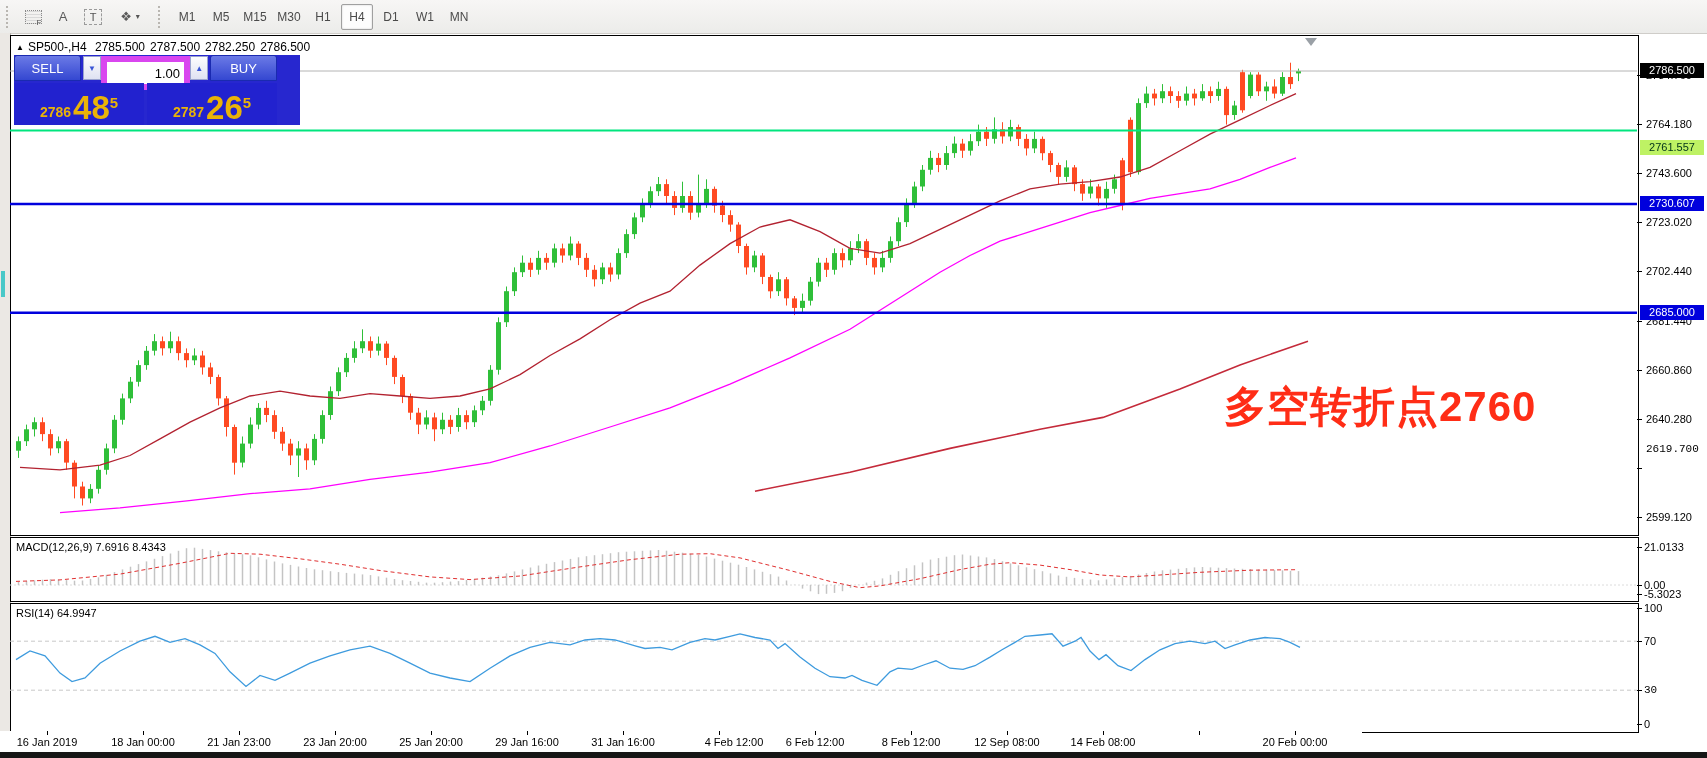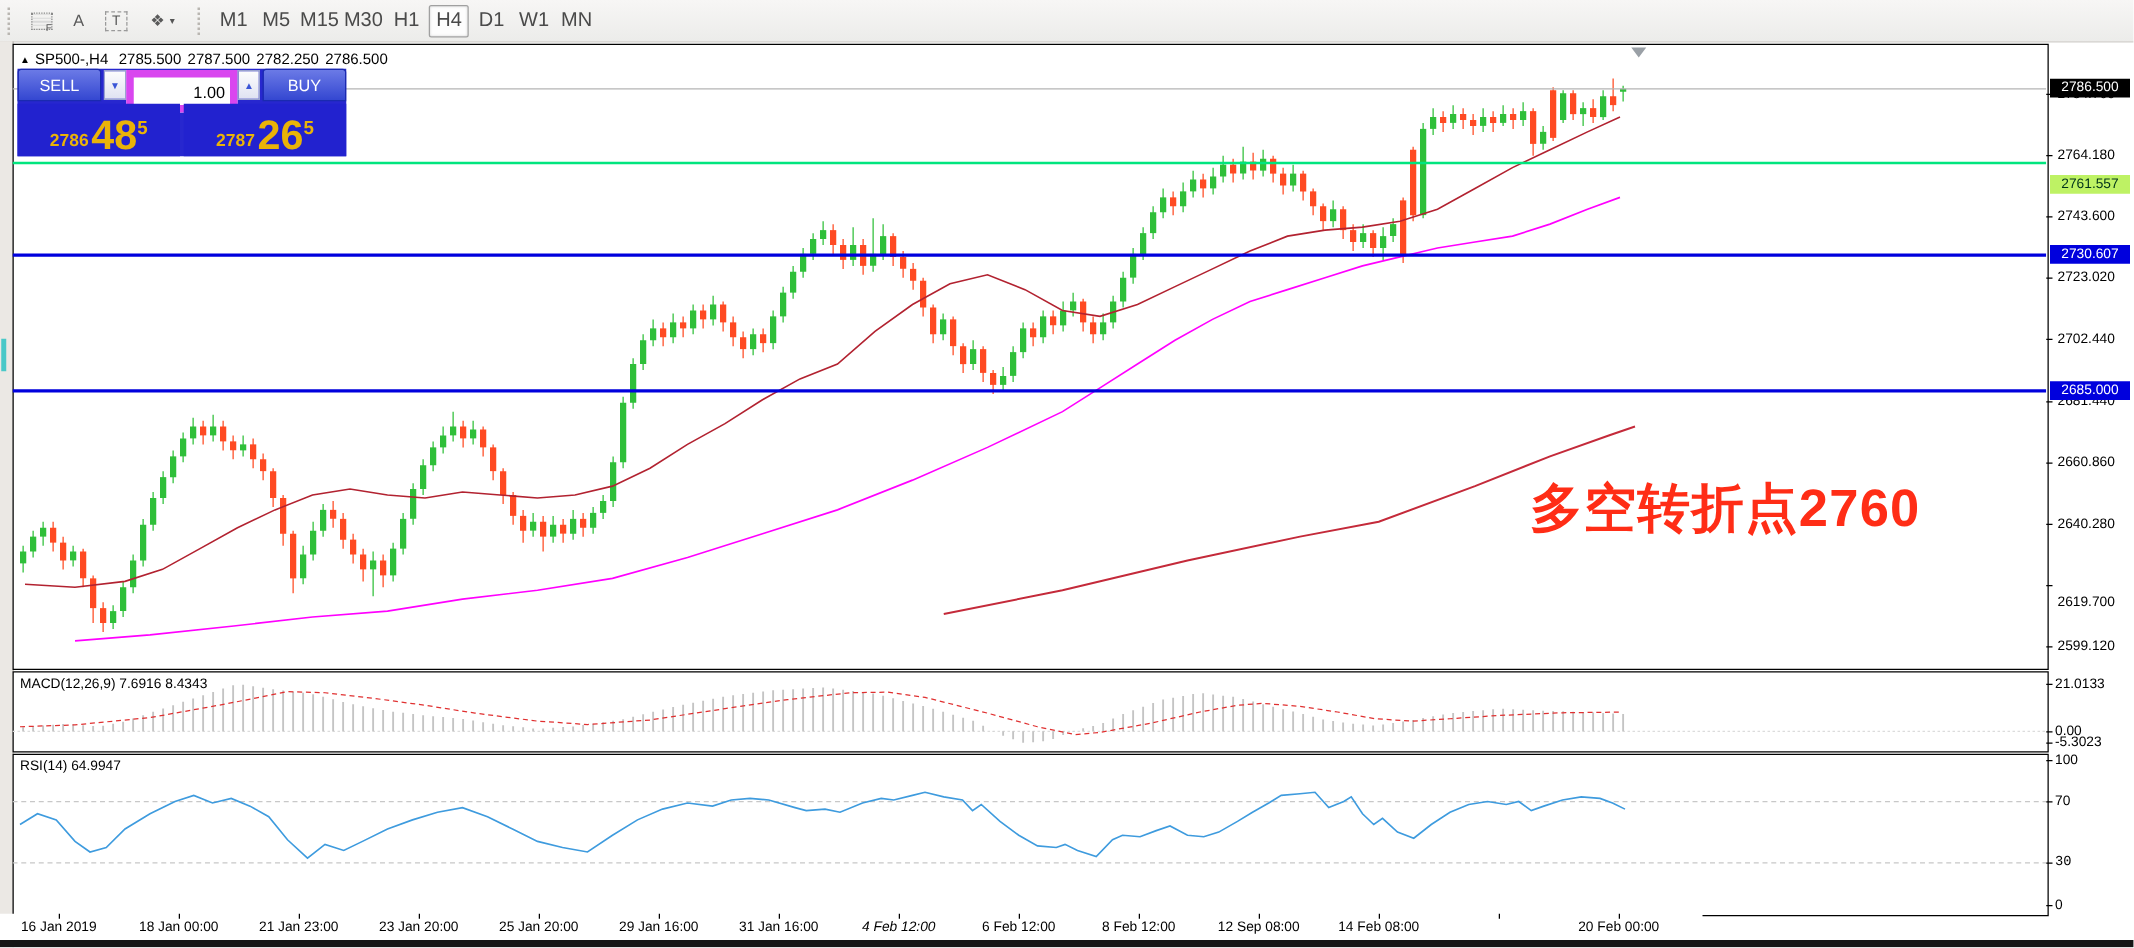--- a/index.html
+++ b/index.html
@@ -1,39 +1,39 @@
 <!DOCTYPE html>
 <html><head>
 <meta charset="utf-8">
 <style>
   html,body{margin:0;padding:0;background:#fff;font-family:"Liberation Sans","DejaVu Sans",sans-serif;}
   #stage{position:relative;width:1707px;height:758px;overflow:hidden;background:#fff;}
   
   #toolbar{position:absolute;left:0;top:0;width:1707px;height:33px;background:linear-gradient(#f7f6f5,#ececea);border-bottom:1px solid #cfcdc9;display:flex;align-items:center;}
   .grip{width:5px;height:22px;border-left:2px dotted #b9b6b1;margin:0 5px 0 6px;}
   .tbtn{min-width:24px;height:24px;display:flex;align-items:center;justify-content:center;color:#5a5a5a;font-size:13px;margin:0 2px;border:1px solid transparent;border-radius:2px;cursor:default;}
-  .tf{font-size:16px;color:#4a4a4a;min-width:30px;height:24px;display:flex;align-items:center;justify-content:center;border:1px solid transparent;border-radius:2px;margin:0 1px;}
+  .tf{font-size:12px;color:#4a4a4a;min-width:30px;height:24px;display:flex;align-items:center;justify-content:center;border:1px solid transparent;border-radius:2px;margin:0 1px;}
   .tf.active{background:#fdfdfd;border:1px solid #a0a0a0;box-shadow:inset 0 0 2px #ccc;}
   .icon-fgrid{width:15px;height:12px;border:1px dotted #8a8a8a;position:relative;background:repeating-linear-gradient(#d9d9d9 0 1px,transparent 1px 3px);}
   .icon-fgrid i{position:absolute;right:-1px;bottom:-4px;font-style:normal;font-size:8px;color:#555;background:transparent;}
   .icon-tbox{width:16px;height:14px;border:1px dashed #9a9a9a;font-size:11px;color:#555;display:flex;align-items:center;justify-content:center;}
   
   .panel{position:absolute;background:#fff;border:1px solid #000;}
   #left-strip{position:absolute;left:0;top:33px;width:10px;height:725px;background:#ebe8e4;border-right:1px solid #b8b5b0;}
   #left-strip .mark{position:absolute;left:1px;top:238px;width:4px;height:26px;background:#49c8c8;}
   .lbl{position:absolute;font-size:11px;color:#000;white-space:nowrap;}
   .tick{position:absolute;width:5px;height:1px;background:#000;}
   .badge{position:absolute;left:1640px;width:64px;height:15px;line-height:15px;font-size:11px;text-align:center;white-space:nowrap;}
   .ttick{position:absolute;top:0;width:1px;height:4px;background:#000;}
   .tlabel{position:absolute;top:5px;font-size:11px;color:#000;white-space:nowrap;transform:translateX(-50%);}
   #chart-title{position:absolute;left:16px;top:40px;font-size:12px;color:#000;}
   #chart-title .tri{font-size:8px;position:relative;top:-1px;margin-right:4px;}
   #chart-title span{margin-right:5px;}
   
-  #trade-panel{position:absolute;left:14px;top:55px;width:263px;height:70px;background:#2727cf;padding:0;}
+  #trade-panel{position:absolute;left:14px;top:55px;width:286px;height:70px;background:#2727cf;padding:0;}
   #trade-top{position:absolute;left:0;top:0;width:263px;height:26px;display:flex;}
   .trade-btn{width:74px;height:26px;background:linear-gradient(#6b7ae6,#3447d1);color:#fff;font-size:13px;display:flex;align-items:center;justify-content:center;border:1px solid #1a2ab0;border-radius:3px 3px 0 0;box-sizing:border-box;}
   .spin-btn{width:20px;height:24px;margin-top:1px;background:linear-gradient(#fdfdfd,#dfe2f2);border:1px solid #9aa3cf;box-sizing:border-box;color:#3a55d6;font-size:8px;display:flex;align-items:center;justify-content:center;}
   #vol-input{width:69px;height:22px;margin-top:1px;border:6px solid #d946ef;font-size:13px;text-align:right;padding:0 4px;font-family:"Liberation Sans",sans-serif;}
   #trade-bottom{position:absolute;left:0;top:28px;width:263px;height:42px;display:flex;gap:3px;}
   .px-box{flex:1;background:#2222cf;color:#eab308;display:flex;align-items:flex-end;justify-content:center;padding-bottom:3px;}
   .px-box .small{font-size:14px;font-weight:bold;margin-right:2px;line-height:1;padding-bottom:3px;}
   .px-box .big{font-size:33px;font-weight:bold;line-height:0.85;}
   .px-box .sup{font-size:15px;font-weight:bold;line-height:1;position:relative;top:-12px;}
   #annotation{position:absolute;left:1224px;top:386px;font-size:42px;font-weight:bold;color:#ff2d16;font-family:"Liberation Sans",sans-serif;letter-spacing:1px;line-height:1;}
@@ -631,21 +631,21 @@
       <div class="lbl" style="left: 1646px; top: 215.6px;">2723.020</div>
       <div class="tick" style="left: 1637px; top: 270.6px;"></div>
       <div class="lbl" style="left: 1646px; top: 264.6px;">2702.440</div>
       <div class="tick" style="left: 1637px; top: 320.6px;"></div>
       <div class="lbl" style="left: 1646px; top: 314.6px;">2681.440</div>
       <div class="tick" style="left: 1637px; top: 369.6px;"></div>
       <div class="lbl" style="left: 1646px; top: 363.6px;">2660.860</div>
       <div class="tick" style="left: 1637px; top: 418.6px;"></div>
       <div class="lbl" style="left: 1646px; top: 412.6px;">2640.280</div>
       <div class="tick" style="left: 1637px; top: 467.7px;"></div>
-      <div class="lbl" style="left: 1646px; top: 476px;">2619.700</div>
+      <div class="lbl" style="left: 1646px; top: 443px; font-family: Liberation Mono, monospace;">2619.700</div>
       <div class="tick" style="left: 1637px; top: 516.7px;"></div>
       <div class="lbl" style="left: 1646px; top: 510.7px;">2599.120</div>
       <div class="tick" style="left: 1637px; top: 546.5px;"></div>
       <div class="lbl" style="left: 1644px; top: 540.5px;">21.0133</div>
       <div class="tick" style="left: 1637px; top: 584.5px;"></div>
       <div class="lbl" style="left: 1644px; top: 578.5px;">0.00</div>
       <div class="tick" style="left: 1637px; top: 594.1px;"></div>
       <div class="lbl" style="left: 1644px; top: 588.1px;">-5.3023</div>
       <div class="tick" style="left: 1637px; top: 607.5px;"></div>
       <div class="lbl" style="left: 1644px; top: 601.5px;">100</div>
@@ -669,21 +669,21 @@
       <div class="tlabel" style="left: 239px;">21 Jan 23:00</div>
       <div class="ttick" style="left: 335px;"></div>
       <div class="tlabel" style="left: 335px;">23 Jan 20:00</div>
       <div class="ttick" style="left: 431px;"></div>
       <div class="tlabel" style="left: 431px;">25 Jan 20:00</div>
       <div class="ttick" style="left: 527px;"></div>
       <div class="tlabel" style="left: 527px;">29 Jan 16:00</div>
       <div class="ttick" style="left: 623px;"></div>
       <div class="tlabel" style="left: 623px;">31 Jan 16:00</div>
       <div class="ttick" style="left: 719px;"></div>
-      <div class="tlabel" style="left: 719px; font-style: italic;">4 Feb 12:00</div>
+      <div class="tlabel" style="left: 734px;">4 Feb 12:00</div>
       <div class="ttick" style="left: 815px;"></div>
       <div class="tlabel" style="left: 815px;">6 Feb 12:00</div>
       <div class="ttick" style="left: 911px;"></div>
       <div class="tlabel" style="left: 911px;">8 Feb 12:00</div>
       <div class="ttick" style="left: 1007px;"></div>
       <div class="tlabel" style="left: 1007px;">12 Sep 08:00</div>
       <div class="ttick" style="left: 1103px;"></div>
       <div class="tlabel" style="left: 1103px;">14 Feb 08:00</div>
       <div class="ttick" style="left: 1199px;"></div>
       <div class="tlabel" style="left: 1199px; margin-top: 28px;">18 Feb 04:00</div>

